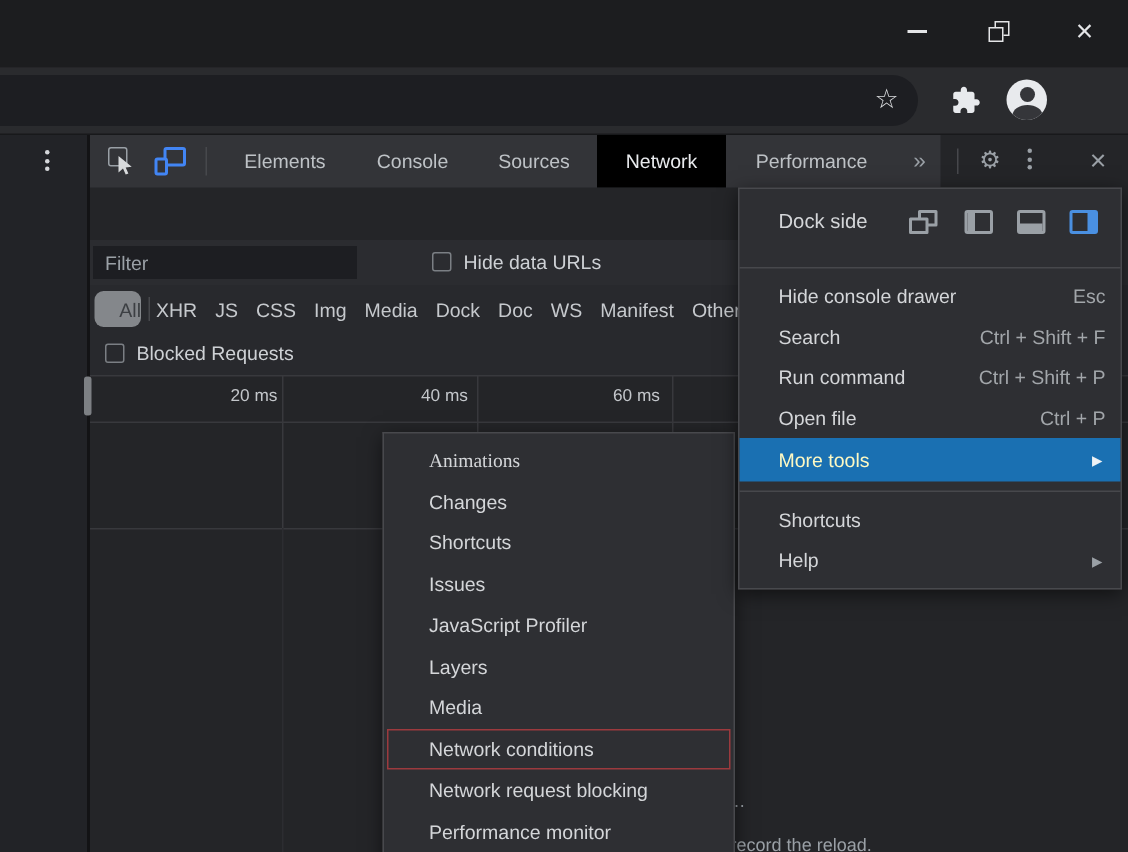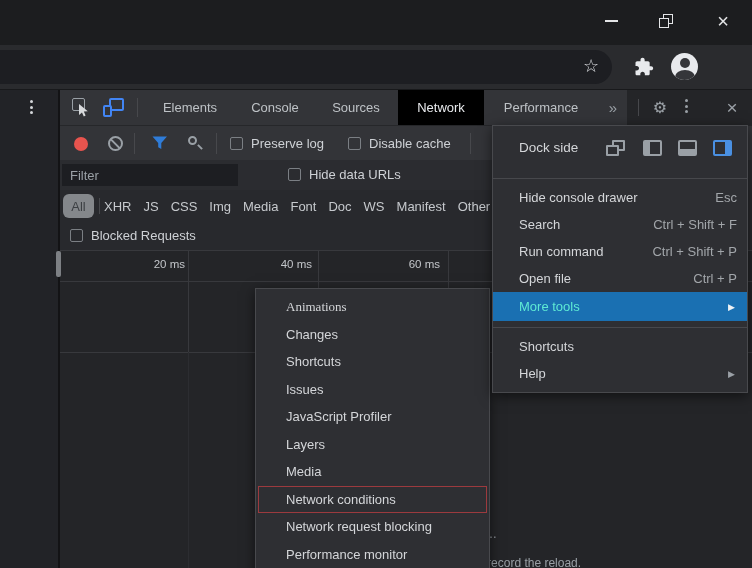--- a/index.html
+++ b/index.html
@@ -62,21 +62,21 @@
   .checkbox { width:13px; height:13px; border:1.5px solid #7b7f84; border-radius:2px; background:transparent; }
   .tool-label { color:#ced1d5; font-size:13px; }
 
   .filter-row { left:0; top:70px; width:692px; height:30px; background:#2b2c30; }
   .filter-input { left:2px; top:4px; width:176px; height:22px; background:#1d1e22; border:none; outline:none;
                   color:#ced1d5; font-size:13px; padding:0 8px; font-family:"Liberation Sans", sans-serif; }
   .filter-input::placeholder { color:#9aa0a6; }
 
   .pills-area { left:0; top:100px; width:692px; height:60px; background:#28292d; }
   .pill-all { left:3px; top:4px; width:31px; height:24px; border-radius:6px; background:#84878b;
-              color:#3c3f43; font-size:13px; display:flex; align-items:center; justify-content:center; }
+              color:#3c3f43; font-size:13px; display:flex; align-items:center; justify-content:flex-end; }
   .pill-list { left:44px; top:4px; height:24px; display:flex; gap:12px; align-items:center; }
   .pill { color:#c6c9cd; font-size:13px; white-space:nowrap; }
 
   .ruler { left:0; top:160px; width:692px; height:32px; border-top:1px solid #38393d; }
   .tick-label { top:7px; color:#c3c6ca; font-size:11.5px; text-align:right; width:60px; }
   .gridline { top:160px; width:1px; height:102px; background:#38393d; }
   .gridline-faint { top:262px; width:1px; height:216px; background:#2c2d31; }
   .hline { left:0; width:692px; height:1px; background:#38393d; }
 
   .empty-line { color:#9aa0a6; font-size:12px; white-space:nowrap; }
@@ -92,21 +92,21 @@
   .dock-bar-left { position:absolute; left:2px; top:2px; bottom:2px; width:5px; background:#9aa0a6; }
   .dock-bar-bottom { position:absolute; left:2px; right:2px; bottom:2px; height:5px; background:#9aa0a6; }
   .dock-bar-right { position:absolute; right:2px; top:2px; bottom:2px; width:5px; background:#4a90e2; }
   .undock-back { position:absolute; right:0; top:0; width:13px; height:11px; border:2px solid #9aa0a6; border-radius:1px; }
   .undock-front { position:absolute; left:0; bottom:0; width:13px; height:11px; border:2px solid #9aa0a6; border-radius:1px; background:#2e2f33; }
   .menu-sep { position:absolute; left:0; width:100%; height:1px; background:#47484c; }
   .menu-item { position:absolute; left:0; width:100%; height:27px; display:flex; align-items:center; }
   .menu-item .lbl { position:absolute; left:26px; color:#d4d6d9; font-size:13px; white-space:nowrap; }
   .menu-item .sc { position:absolute; right:10px; color:#a2a6aa; font-size:13px; white-space:nowrap; }
   .menu-item.highlight { background:#1a70b2; }
-  .menu-item.highlight .lbl { color:#5eead4; }
+  .menu-item.highlight .lbl { color:#fef9c3; }
   .arrow { position:absolute; right:12px; font-size:9px; color:#9aa0a6; }
   .menu-item.highlight .arrow { color:#eef2f5; }
 
   .sub-menu { left:255px; top:288px; width:235px; height:290px; border-bottom:none; z-index:25; }
   .sub-item { position:absolute; left:0; width:100%; height:27.5px; display:flex; align-items:center; }
   .sub-item .lbl { position:absolute; left:30px; color:#d4d6d9; font-size:13px; white-space:nowrap; }
   .annotation-box { position:absolute; left:2px; width:229px; height:27.5px; border:1px solid #9c3a3e; z-index:2; }
 
   .funnel-svg { left:92px; top:10px; }
 </style>
@@ -199,59 +199,39 @@
             <i style="background:#9aa0a6;"></i>
             <i style="background:#9aa0a6;"></i>
             <i style="background:#9aa0a6;"></i>
           </div>
       </div>
       <div class="abs tab" style="left:656px; width:32px;">
         <span class="x-gray">×</span>
       </div>
     </div>
 
-    <div class="abs net-toolbar">
-      <div class="abs record-dot"></div>
-      <div class="abs icon-block">
-          <i></i>
-        </div>
-      <div class="abs vsep" style="left:74px; top:7px; height:21px;"></div>
-      <svg class="abs funnel-svg" width="16" height="14" viewBox="0 0 16 14">
-        <path fill="#2f7cd8" d="M0.5 0.5 L15 0.5 L9.3 7 L9.3 13 L6.2 11.3 L6.2 7 Z"></path>
-      </svg>
-      <div class="abs icon-search">
-        <div class="lens"></div>
-          <div class="handle"></div>
-      </div>
-      <div class="abs vsep" style="left:156px; top:7px; height:21px;"></div>
-      <div class="abs checkbox" style="left:170px; top:11px;"></div>
-      <span class="abs tool-label" style="left:191px; top:10px;">Preserve log</span>
-      <div class="abs checkbox" style="left:288px; top:11px;"></div>
-      <span class="abs tool-label" style="left:309px; top:10px;">Disable cache</span>
-      <div class="abs vsep" style="left:410px; top:7px; height:21px;"></div>
-    </div>
 
     <div class="abs filter-row">
       <input class="abs filter-input" value="" placeholder="Filter" style="">
       <div class="abs checkbox" style="left:228px; top:8px;"></div>
       <span class="abs tool-label" style="left:249px; top:7px;">Hide data URLs</span>
     </div>
 
     <div class="abs pills-area">
       <div class="abs pill-all">
         <span>All</span>
       </div>
       <div class="abs vsep" style="left:39px; top:8px; height:16px;"></div>
       <div class="abs pill-list">
         <span class="pill">XHR</span>
         <span class="pill">JS</span>
         <span class="pill">CSS</span>
         <span class="pill">Img</span>
         <span class="pill">Media</span>
-        <span class="pill">Font</span>
+        <span class="pill">Dock</span>
         <span class="pill">Doc</span>
         <span class="pill">WS</span>
         <span class="pill">Manifest</span>
         <span class="pill">Other</span>
       </div>
       <div class="abs checkbox" style="left:10px; top:39px;"></div>
       <span class="abs tool-label" style="left:31px; top:38px;">Blocked Requests</span>
     </div>
 
     <div class="abs ruler">

